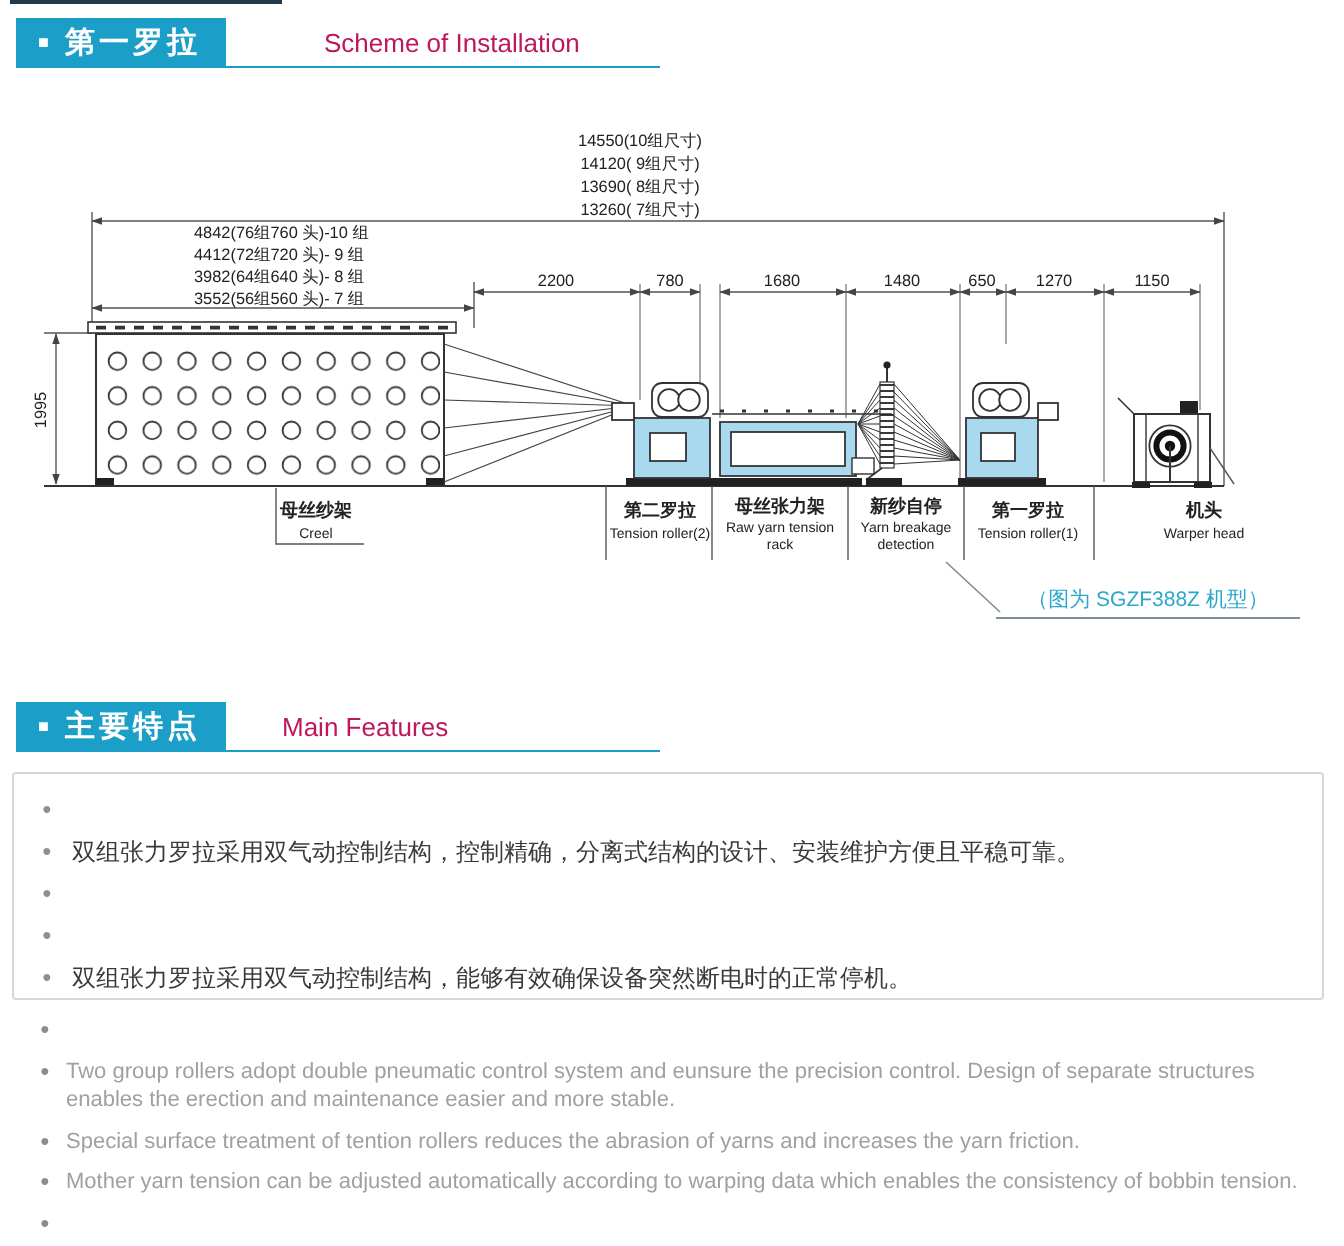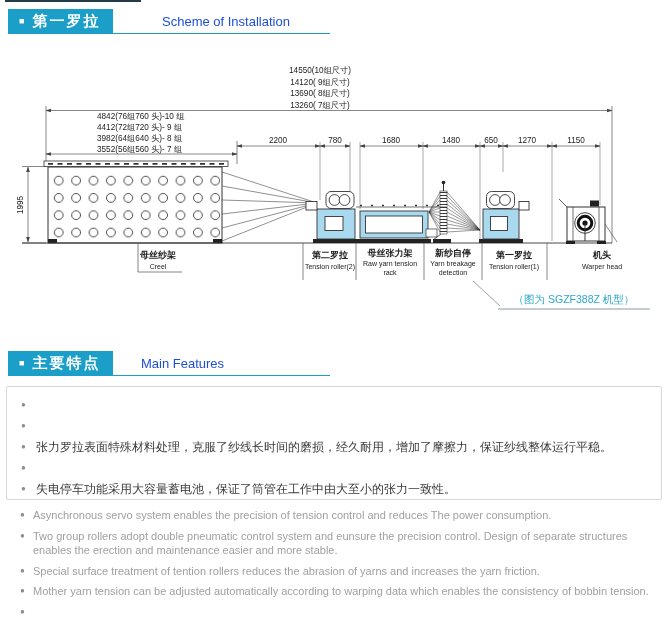--- a/index.html
+++ b/index.html
@@ -2,21 +2,21 @@
 <html><head>
 <meta charset="utf-8">
 <style>
   html,body{margin:0;padding:0;background:#fff;}
   body{width:672px;height:623px;font-family:"Liberation Sans","DejaVu Sans",sans-serif;position:relative;overflow:hidden;}
   .page{position:absolute;inset:0;background:#fff;}
   .topbar{position:absolute;left:5px;top:0;width:136px;height:2px;background:#243a46;}
   .band{position:absolute;left:8px;height:24px;background:#1b9fc8;color:#fff;font-weight:bold;
         font-size:15px;letter-spacing:2px;display:flex;align-items:center;padding:0 13px 0 11px;}
   .band .sq{font-size:9px;margin-right:8px;letter-spacing:0;}
-  .entitle{position:absolute;color:#1d4ed8;font-size:13px;}
+  .entitle{position:absolute;color:#be185d;font-size:13px;}
   .underline{position:absolute;left:8px;width:322px;height:1px;background:#1b9fc8;}
   .diagram{position:absolute;left:0;top:52px;width:672px;height:272px;}
   .zh-box{position:absolute;left:6px;top:386px;width:656px;height:114px;border:1px solid #d8d8d8;border-radius:2px;
           padding:8px 0 0 14px;box-sizing:border-box;}
   .zh-item{display:flex;font-size:12px;color:#3a3a3a;line-height:20px;margin-bottom:1px;}
   .zh-item .blt{flex:none;width:15px;color:#8f8f8f;font-size:8px;line-height:20px;}
   .en-list{position:absolute;left:20px;top:508px;width:636px;}
   .en-item{display:flex;font-size:11px;color:#a0a0a0;line-height:14.5px;margin-bottom:6px;}
   .en-item .blt{flex:none;width:13px;color:#8c8c8c;font-size:8px;line-height:14.5px;}
   text{font-family:"Liberation Sans","DejaVu Sans",sans-serif;}
@@ -225,38 +225,37 @@
   </div>
   <span class="entitle" style="left:141px;top:356px;">Main Features</span>
   <div class="underline" style="top:375px;"></div>
 
   <div class="zh-box">
     <div class="zh-item">
       <span class="blt">●</span>
     </div>
     <div class="zh-item">
       <span class="blt">●</span>
-    </div>
-    <div class="zh-item">
-      <span class="blt">●</span>
-      <span>张力罗拉表面特殊材料处理，克服了纱线长时间的磨损，经久耐用，增加了摩擦力，保证纱线整体运行平稳。</span>
-    </div>
-    <div class="zh-item">
-      <span class="blt">●</span>
-    </div>
-    <div class="zh-item">
-      <span class="blt">●</span>
-      <span>失电停车功能采用大容量蓄电池，保证了筒管在工作中由大至小的张力一致性。</span>
+      <span>双组张力罗拉采用双气动控制结构，控制精确，分离式结构的设计、安装维护方便且平稳可靠。</span>
+    </div>
+    <div class="zh-item">
+      <span class="blt">●</span>
+    </div>
+    <div class="zh-item">
+      <span class="blt">●</span>
+    </div>
+    <div class="zh-item">
+      <span class="blt">●</span>
+      <span>双组张力罗拉采用双气动控制结构，能够有效确保设备突然断电时的正常停机。</span>
     </div>
   </div>
 
   <div class="en-list">
     <div class="en-item">
       <span class="blt">●</span>
-      <span>Asynchronous servo system enables the precision of tension control and reduces The power consumption.</span>
     </div>
     <div class="en-item">
       <span class="blt">●</span>
       <span>Two group rollers adopt double pneumatic control system and eunsure the precision control. Design of separate structures enables the erection and maintenance easier and more stable.</span>
     </div>
     <div class="en-item">
       <span class="blt">●</span>
       <span>Special surface treatment of tention rollers reduces the abrasion of yarns and increases the yarn friction.</span>
     </div>
     <div class="en-item">

